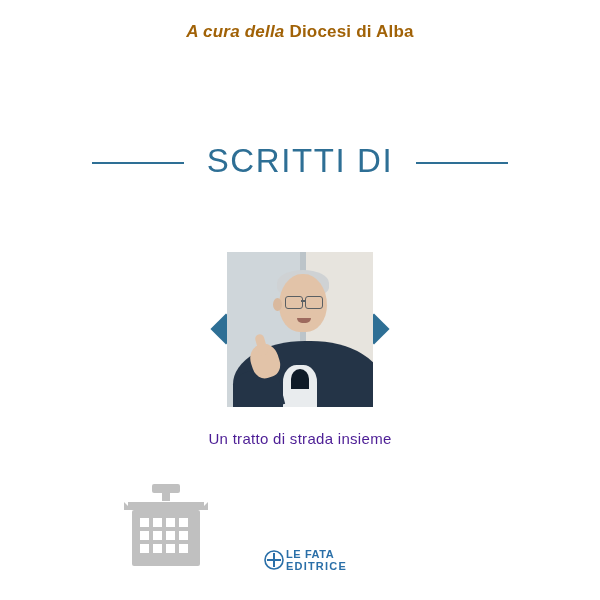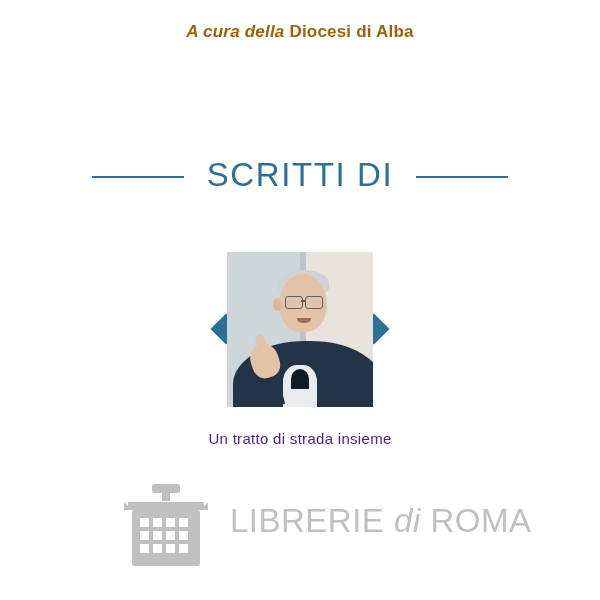--- a/index.html
+++ b/index.html
@@ -43,21 +43,20 @@
     font-weight: bold;
   }
 
   
   .title-block {
     position: absolute;
     top: 140px;
     left: 0;
     width: 600px;
     text-align: center;
-    margin-top: 14px;
   }
   .title-line {
     position: relative;
     color: #2e6f95;
     font-size: 33px;
     letter-spacing: 1.6px;
     line-height: 41px;
     font-weight: 400;
   }
   .rule-left, .rule-right {
@@ -375,21 +374,27 @@
           <rect x="35" y="49" width="9" height="9"></rect>
           <rect x="48" y="49" width="9" height="9"></rect>
           <rect x="61" y="49" width="9" height="9"></rect>
           <rect x="22" y="62" width="9" height="9"></rect>
           <rect x="35" y="62" width="9" height="9"></rect>
           <rect x="48" y="62" width="9" height="9"></rect>
           <rect x="61" y="62" width="9" height="9"></rect>
         </g>
       </svg>
     </div>
-    <div class="wm-text">
-      <span>LIBRERIE</span>
-      <span class="it">di</span>
-      <span>ROMA</span>
+  </div>
+
+  <div class="publisher">
+    <div class="pub-cross">
+      <svg width="20" height="20" viewBox="0 0 20 20" xmlns="http://www.w3.org/2000/svg">
+        <circle cx="10" cy="10" r="9" fill="none" stroke="#2a6fa8" stroke-width="1.6"></circle>
+        <rect x="9" y="3" width="2" height="14" fill="#2a6fa8"></rect>
+        <rect x="3" y="9" width="14" height="2" fill="#2a6fa8"></rect>
+      </svg>
     </div>
+    <div class="pub-name">LE FATA</div>
+    <div class="pub-sub">EDITRICE</div>
   </div>
 
-
 </div>
 
 </body></html>

